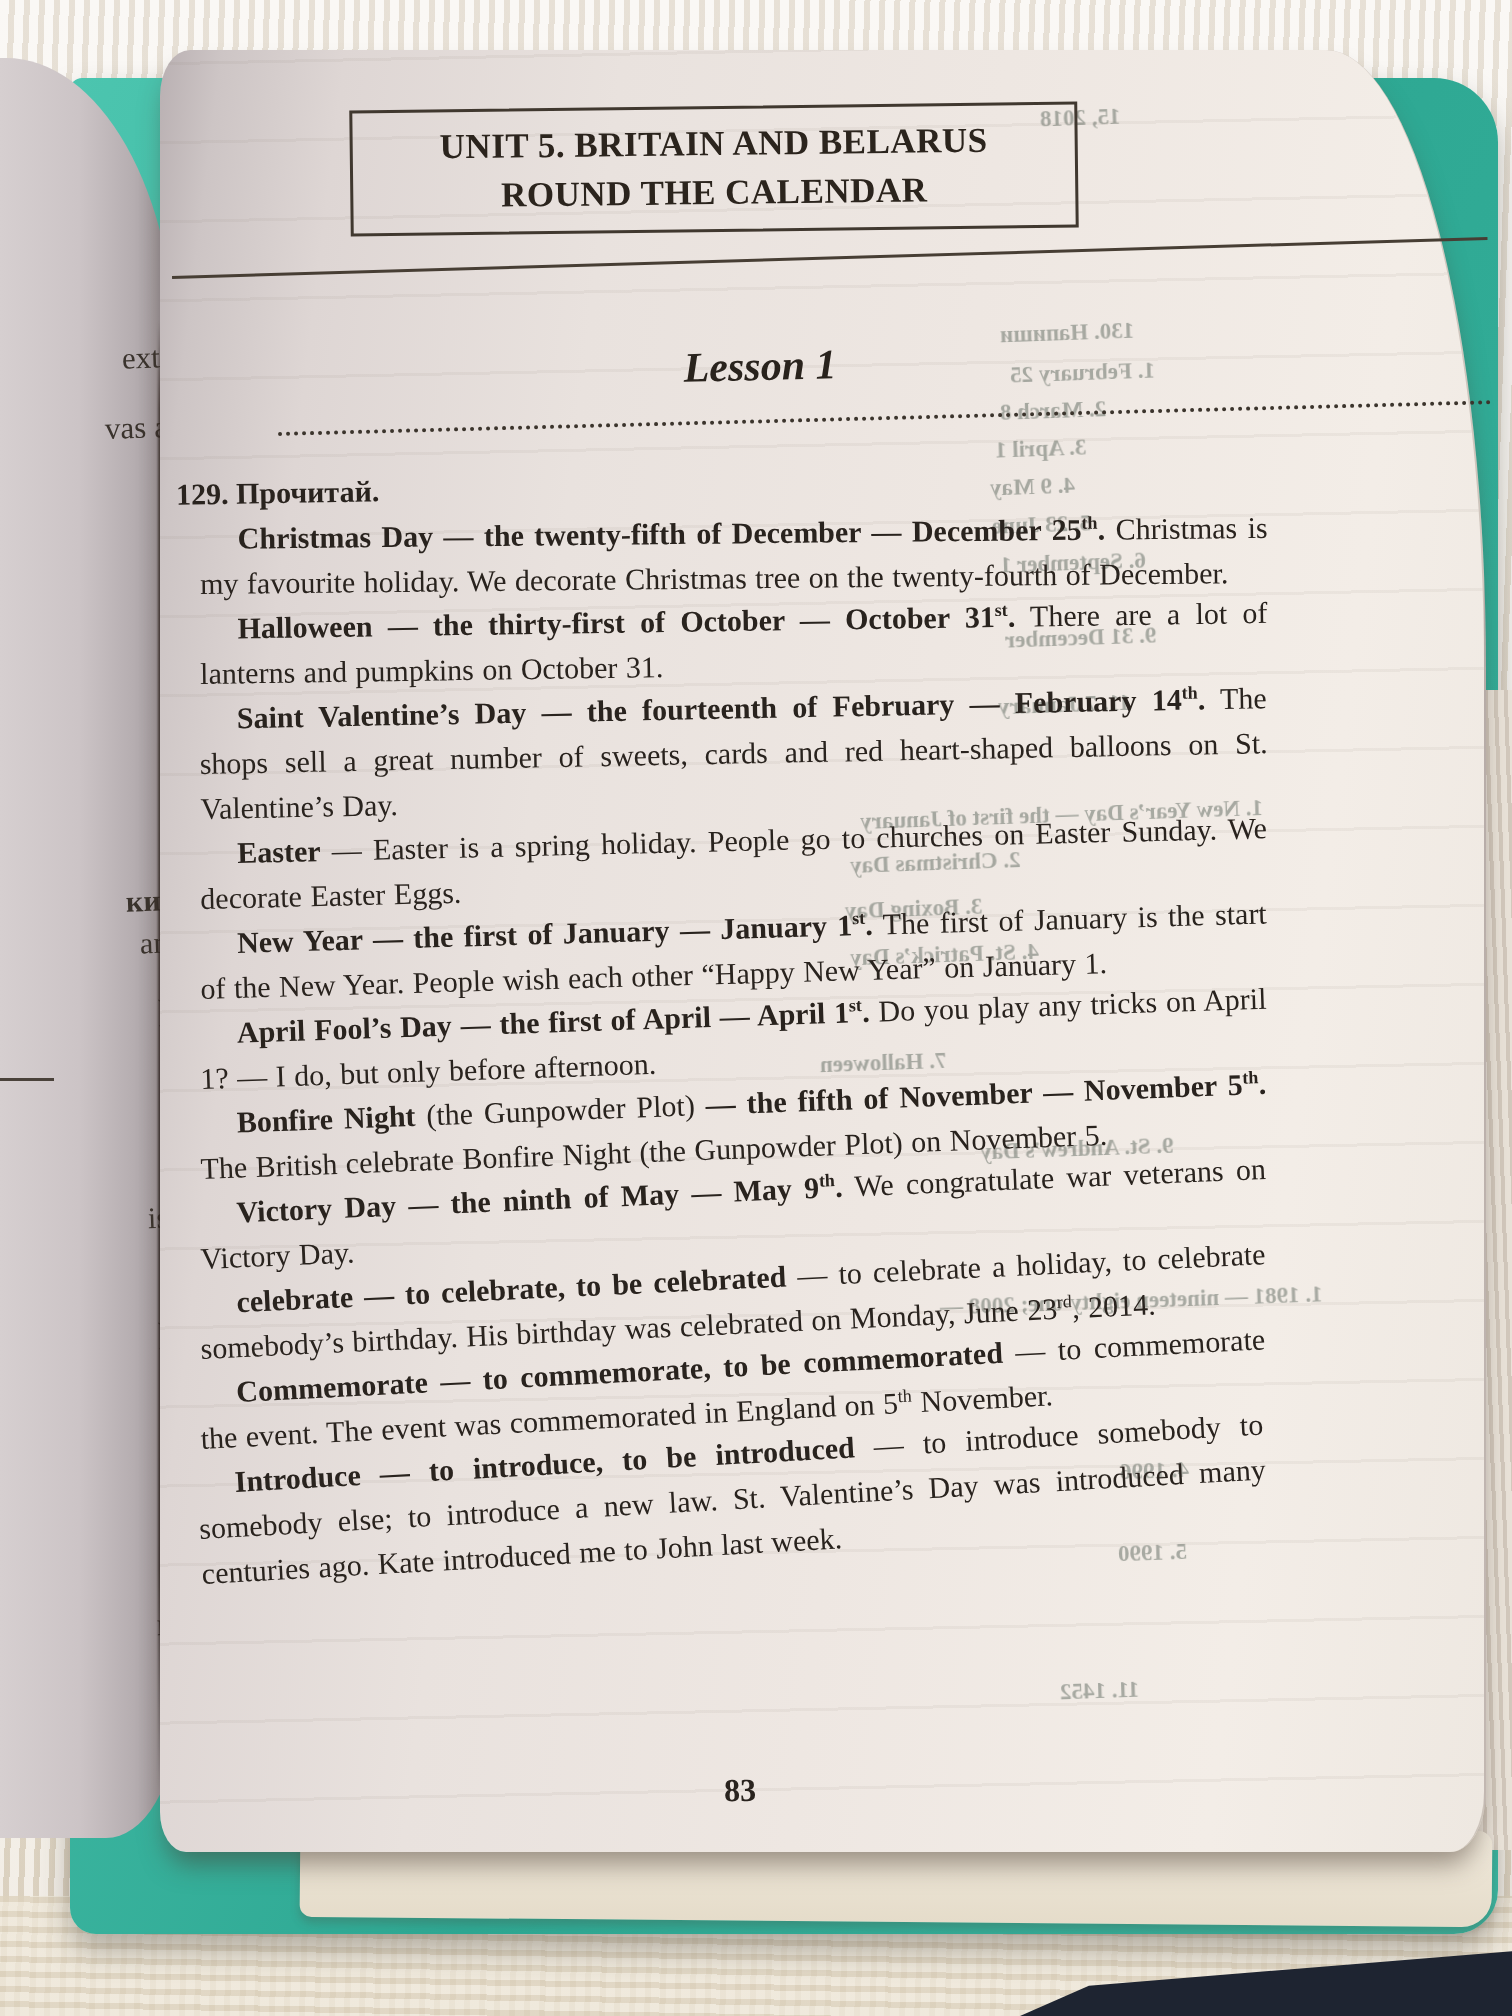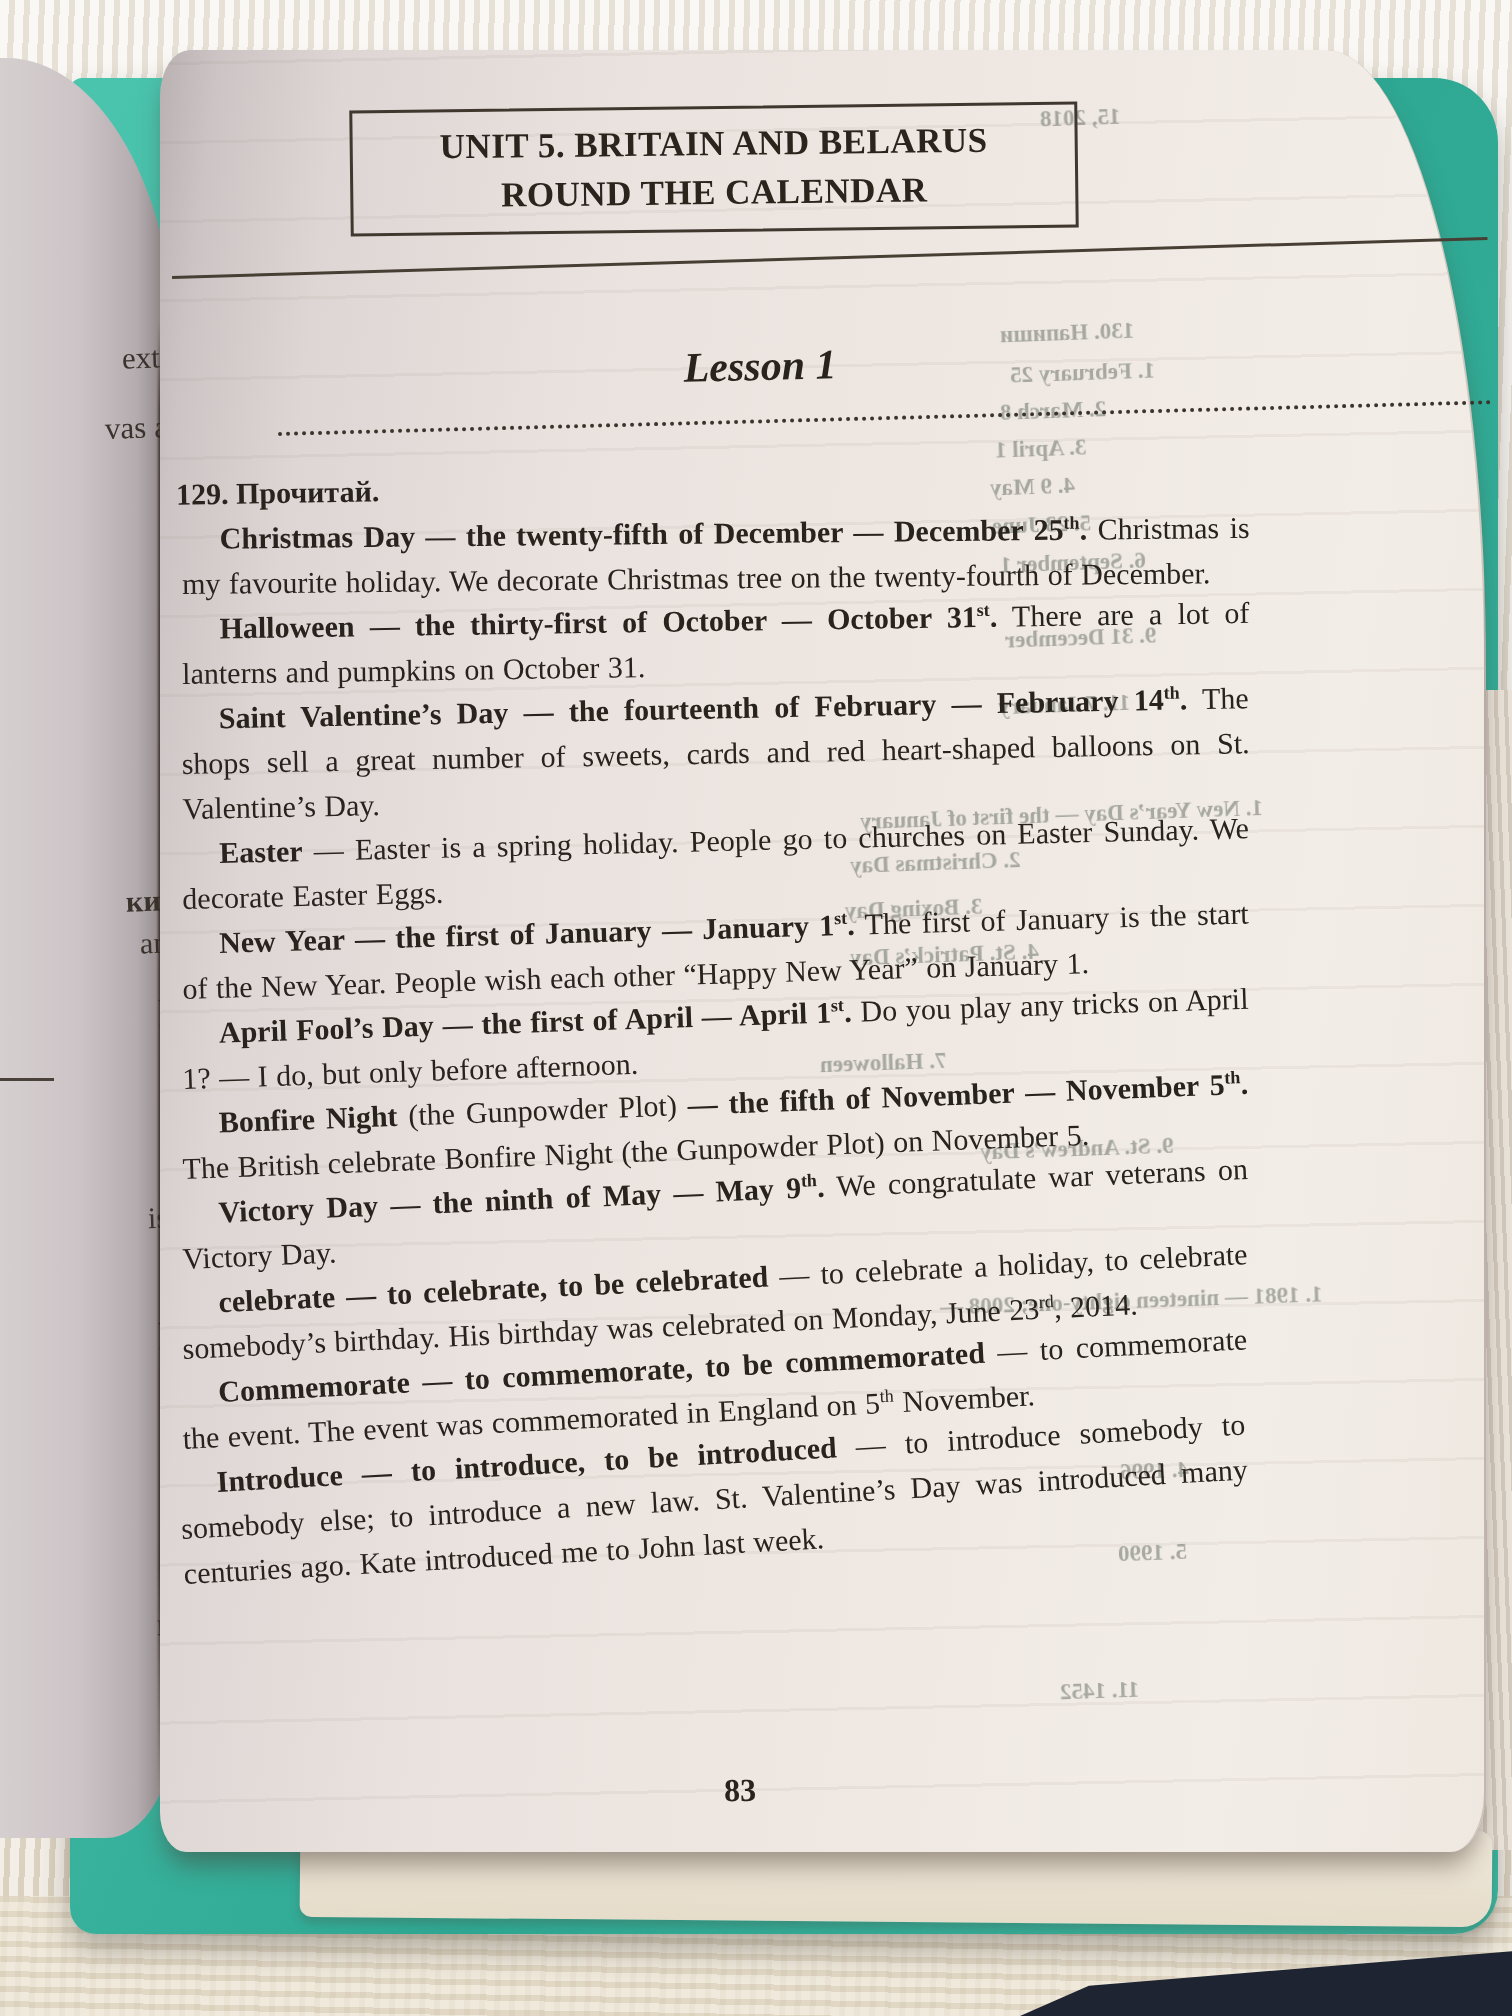--- a/index.html
+++ b/index.html
@@ -49,21 +49,21 @@
     color:#2b241d;letter-spacing:.5px;transform:rotate(-.7deg);z-index:2;}
   .rule-under{position:absolute;left:12px;top:226px;width:1316px;height:3px;background:#473e34;
     transform:rotate(-1.7deg);transform-origin:0 0;z-index:2;}
   .lesson{position:absolute;left:0;top:292px;width:1200px;text-align:center;
     font-style:italic;font-weight:bold;font-size:42px;color:#29231d;
     transform:rotate(-1.4deg);z-index:2;}
   .dots{position:absolute;left:118px;top:382px;right:-8px;border-bottom:4px dotted #3b342c;
     transform:rotate(-1.5deg);transform-origin:0 0;z-index:2;}
   .ex-label{position:absolute;left:16px;top:426px;font-weight:bold;font-size:30px;color:#29231e;
     transform:rotate(-1deg);z-index:2;}
-  .body{position:absolute;left:22px;top:466px;width:1068px;z-index:2;}
+  .body{position:absolute;left:40px;top:466px;width:1068px;z-index:2;}
   .body p{margin:0;text-indent:38px;font-size:30px;line-height:45px;text-align:justify;
     color:#29231e;word-spacing:1px;}
   .body sup{font-size:60%;line-height:0;}
   .pageno{position:absolute;left:330px;top:1722px;width:500px;text-align:center;
     font-weight:bold;font-size:32px;color:#29231e;transform:rotate(-1deg);z-index:2;}
   .wedge{position:absolute;left:1020px;top:1944px;width:492px;height:72px;background:#1e2431;
     clip-path:polygon(0 100%,14% 58%,100% 10%,100% 100%);}
 </style>
 </head>
 <body>

